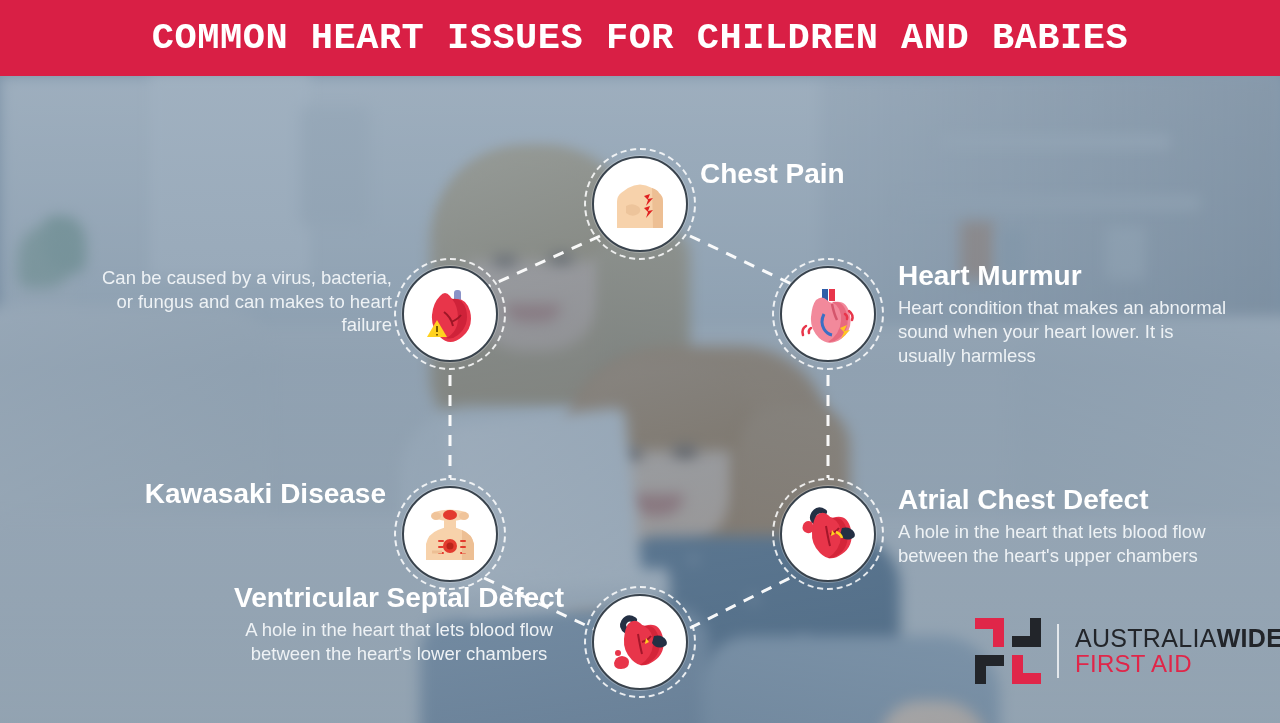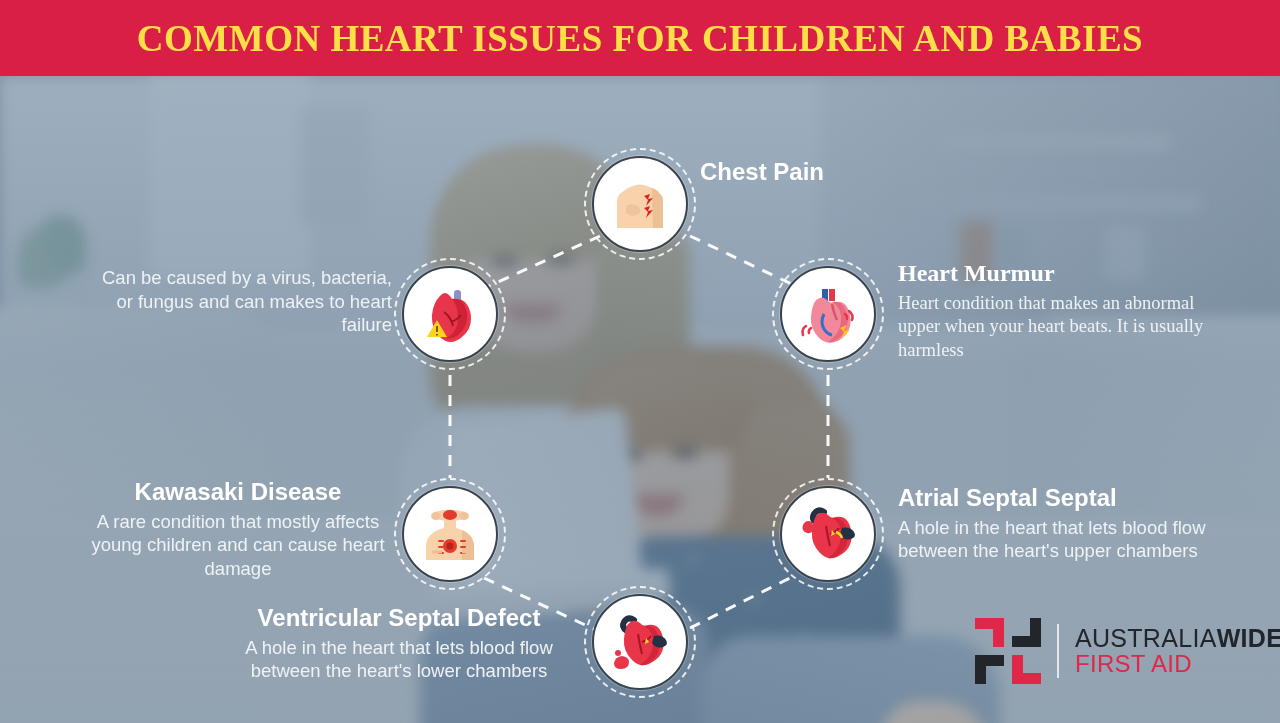--- a/index.html
+++ b/index.html
@@ -11,27 +11,27 @@
   }
 
   
   .header{
     position:absolute; left:0; top:0; width:1280px; height:76px;
     background:#d91f45;
     display:flex; align-items:center; justify-content:center;
     z-index:40;
   }
   .header-title{
-    color:#fde047;
+    color:#ffffff;
     font-size:37px;
     font-weight:bold;
     letter-spacing:0.5px;
     text-transform:uppercase;
     white-space:nowrap;
-    font-family:Liberation Serif, serif;
+    font-family:Liberation Mono, monospace;
   }
 
   
   .photo{
     position:absolute; left:0; top:76px; width:1280px; height:647px;
     overflow:hidden;
     background:#9fb0bf;
   }
   .ph{ position:absolute; filter:blur(7px); }
 
@@ -127,44 +127,44 @@
   }
   .ring{
     position:absolute; width:112px; height:112px; border-radius:50%;
     border:2px dashed rgba(255,255,255,.85);
     left:-8px; top:-8px;
   }
   .icon-svg{ width:64px; height:64px; display:block; }
 
   .txt{ position:absolute; z-index:14; }
   .txt h3{
-    font-size:24px; font-weight:bold; color:#ffffff; line-height:1.15;
+    font-size:28px; font-weight:bold; color:#ffffff; line-height:1.15;
     margin-bottom:4px; white-space:nowrap;
   }
   .txt p{
     font-size:18.5px; color:#eef2f5; line-height:1.28; font-weight:400;
   }
   .right-al{ text-align:right; }
   .left-al{ text-align:left; }
   .center-al{ text-align:center; }
 
   
   #n-chest   { left:592px; top:156px; }
   #n-inf     { left:402px; top:266px; }
   #n-mur     { left:780px; top:266px; }
   #n-kaw     { left:402px; top:486px; }
   #n-asd     { left:780px; top:486px; }
   #n-vsd     { left:592px; top:594px; }
 
   #t-chest   { left:700px; top:158px; width:330px; }
   #t-inf     { left:90px;  top:266px; width:302px; }
-  #t-mur     { left:898px; top:260px; width:330px;font-family:Liberation Serif, serif; }
-  #t-kaw     { left:90px;  top:478px; width:296px;text-align:center; }
+  #t-mur     { left:898px; top:260px; width:330px; }
+  #t-kaw     { left:90px;  top:478px; width:296px; }
   #t-asd     { left:898px; top:484px; width:320px; }
-  #t-vsd     { left:215px; top:604px; width:368px; }
+  #t-vsd     { left:215px; top:582px; width:368px; }
 
   
   .logo{
     position:absolute; left:975px; top:618px; z-index:20;
     display:flex; align-items:center; gap:16px;
   }
   .logo-mark{ position:relative; width:66px; height:66px; }
   .lq{ position:absolute; width:29px; height:29px; }
   .lq svg{ width:29px; height:29px; display:block; }
   .logo-div{ width:2px; height:54px; background:rgba(255,255,255,.75); }
@@ -362,30 +362,29 @@
 <div class="txt left-al" id="t-chest">
   <h3>Chest Pain</h3>
 </div>
 
 <div class="txt right-al" id="t-inf">
   <p>Can be caused by a virus, bacteria, or fungus and can makes to heart failure</p>
 </div>
 
 <div class="txt left-al" id="t-mur">
   <h3>Heart Murmur</h3>
-  <p>Heart condition that makes an abnormal upper when your heart beats. It is usually harmless</p>
+  <p>Heart condition that makes an abnormal sound when your heart lower. It is usually harmless</p>
 </div>
 
 <div class="txt right-al" id="t-kaw">
   <h3>Kawasaki Disease</h3>
-  <p>A rare condition that mostly affects young children and can cause heart damage</p>
 </div>
 
 <div class="txt left-al" id="t-asd">
-  <h3>Atrial Septal Septal</h3>
+  <h3>Atrial Chest Defect</h3>
   <p>A hole in the heart that lets blood flow between the heart's upper chambers</p>
 </div>
 
 <div class="txt center-al" id="t-vsd">
   <h3>Ventricular Septal Defect</h3>
   <p>A hole in the heart that lets blood flow between the heart's lower chambers</p>
 </div>
 
 <div class="logo">
   <div class="logo-mark">

